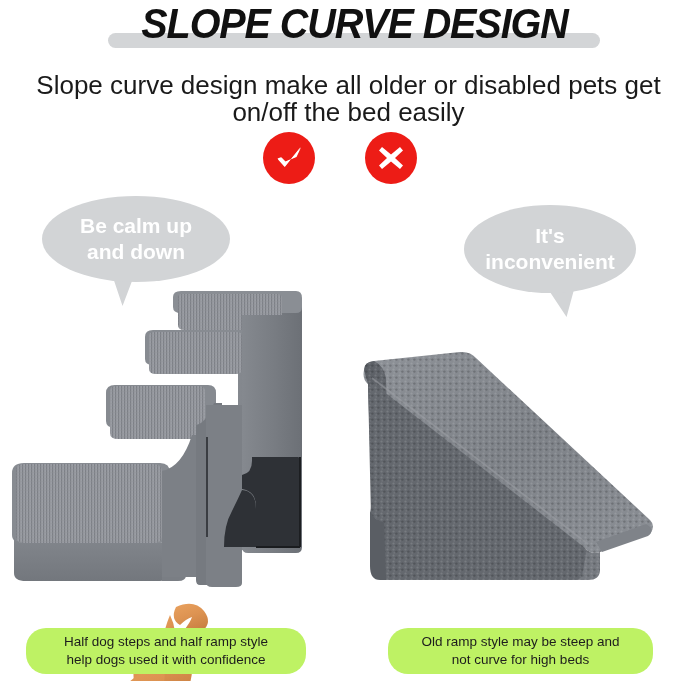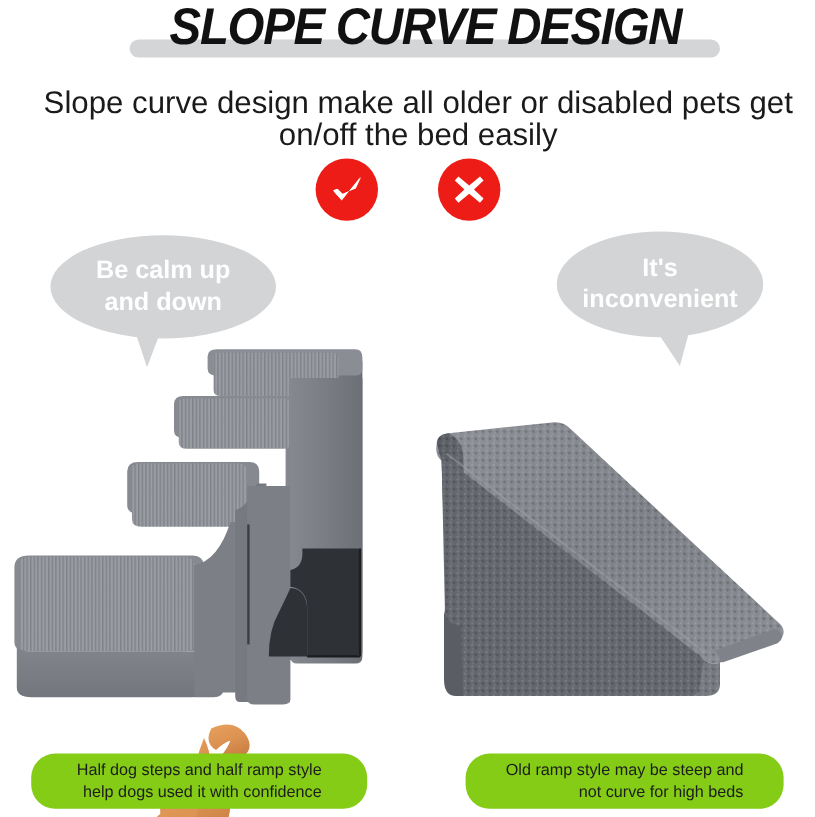--- a/index.html
+++ b/index.html
@@ -85,44 +85,44 @@
     z-index: 2;
   }
   .bubble .tail { position: absolute; }
 
   #bubble-left { left: 42px; top: 196px; width: 188px; height: 86px; }
   #bubble-left .tail {
     left: 52px; top: 64px; width: 46px; height: 46px;
     background: #d2d4d6;
     clip-path: polygon(6% 0%, 100% 0%, 62% 100%, 44% 46%);
   }
-  #bubble-right { left: 464px; top: 193px; width: 172px; height: 88px; text-decoration: underline; }
+  #bubble-right { left: 464px; top: 205px; width: 172px; height: 88px; text-decoration: underline; }
   #bubble-right .tail {
     left: 68px; top: 66px; width: 48px; height: 46px;
     background: #d2d4d6;
     clip-path: polygon(0% 0%, 98% 0%, 72% 100%, 34% 40%);
   }
 
   
   #stairs {
     position: absolute; left: 10px; top: 285px; width: 330px; height: 305px;
   }
 
   
   #wedge {
     position: absolute; left: 350px; top: 338px; width: 308px; height: 252px;
   }
 
   
   .caption {
     position: absolute;
-    background: #84cc16;
+    background: #bef264;
     border-radius: 20px;
     display: flex; align-items: center; justify-content: center;
-    text-align: right;
+    text-align: center;
     font-size: 13.5px;
     color: #1d1d1d;
     line-height: 18px;
     white-space: pre-line;
   }
   #caption-left  { left: 26px;  top: 628px; width: 280px; height: 46px; }
   #caption-right { left: 388px; top: 628px; width: 265px; height: 46px; }
 
   
   #dog { position: absolute; left: 60px; top: 312px; width: 200px; height: 212px; }

